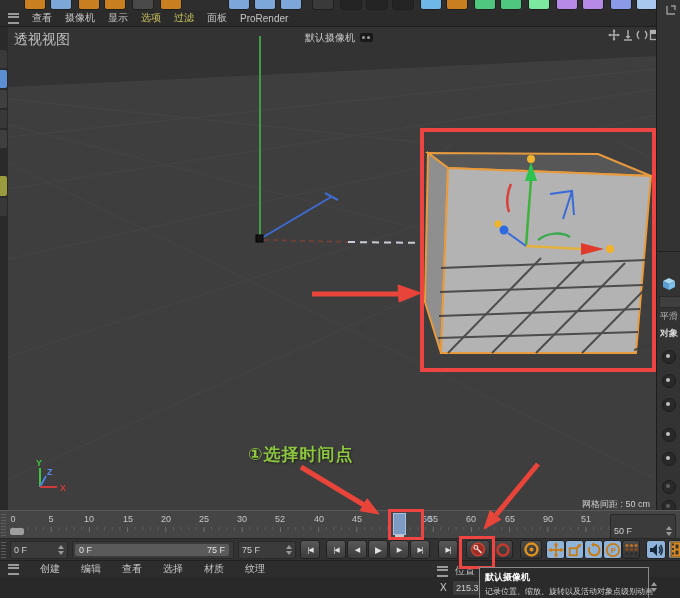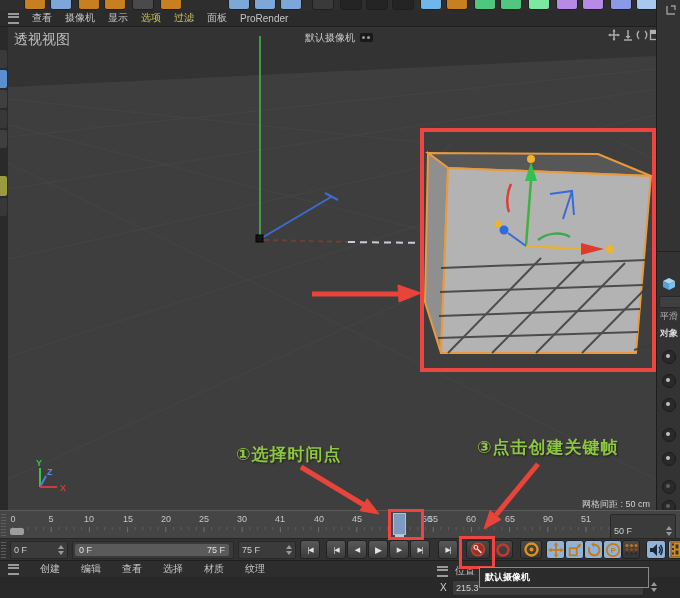--- a/index.html
+++ b/index.html
@@ -244,21 +244,21 @@
 
   <div class="ruler">
     <div class="grip" style="top:3px;height:22px"></div>
     <span class="tick" style="left:5px">0</span>
     <span class="tick" style="left:43px">5</span>
     <span class="tick" style="left:81px">10</span>
     <span class="tick" style="left:120px">15</span>
     <span class="tick" style="left:158px">20</span>
     <span class="tick" style="left:196px">25</span>
     <span class="tick" style="left:234px">30</span>
-    <span class="tick" style="left:272px">41</span>
+    <span class="tick" style="left:272px">52</span>
     <span class="tick" style="left:311px">40</span>
     <span class="tick" style="left:349px">45</span>
     <span class="tick cur" style="left:407px">50</span>
     <span class="tick" style="left:425px">55</span>
     <span class="tick" style="left:463px">60</span>
     <span class="tick" style="left:502px">65</span>
     <span class="tick" style="left:540px">90</span>
     <span class="tick" style="left:578px">51</span>
     <svg id="ruler-ticks" width="648" height="8" viewBox="0 0 648 8" style="position:absolute;left:8px;top:16px">
         <line x1="5" x2="5" y1="0" y2="5" stroke="#707070"></line>
@@ -518,20 +518,21 @@
       <span>215.3</span>
     </div>
     <span class="spin abs" style="left:648px;top:5px">
         <i class="u"></i>
         <i class="d"></i>
       </span>
   </div>
 
   <div class="tooltip">
     <div class="tt1">默认摄像机</div>
+    <div class="tt2">记录位置、缩放、旋转以及活动对象点级别动画</div>
 
   </div>
 
   <div class="rpanel">
     <svg style="position:absolute;left:8px;top:4px" width="12" height="12" viewBox="0 0 12 12">
       <path d="M2,2 V10 H10 M6,2 H10 V6" stroke="#9a9a9a" stroke-width="1.4" fill="none"></path>
     </svg>
     <div class="abs" style="left:0;top:251px;width:24px;border-top:1px solid #222"></div>
     <span class="hamb abs" style="left:5px;top:258px"></span>
     <svg style="position:absolute;left:4px;top:276px" width="16" height="16" viewBox="0 0 16 16">
@@ -544,22 +545,21 @@
     <span class="rp-text" style="top:327px;color:#ddd;font-weight:bold">对象</span>
     <div class="radio" style="top:350px"></div>
     <div class="radio" style="top:374px"></div>
     <div class="radio" style="top:398px"></div>
     <div class="radio" style="top:428px"></div>
     <div class="radio" style="top:452px"></div>
     <div class="radio dim" style="top:480px"></div>
     <div class="radio dim" style="top:500px"></div>
   </div>
 
-  <span class="gtext" style="left:236px;top:443px">①选择时间点</span>
-  <span class="gtext" style="left:477px;top:436px">③点击创建关键帧</span>
+  <span class="gtext" style="left:248px;top:443px">①选择时间点</span>
 
   <svg class="overlay" width="680" height="598" viewBox="0 0 680 598">
     <g stroke="#e8443a" fill="#e8443a">
       <line x1="312" y1="294" x2="404" y2="294" stroke-width="5"></line>
       <polygon points="421,293 398,285 399,302"></polygon>
       <line x1="301" y1="467" x2="364" y2="505" stroke-width="5"></line>
       <polygon points="379,514 360,510.7 367.2,498.7"></polygon>
       <line x1="538" y1="464" x2="496" y2="515" stroke-width="5"></line>
       <polygon points="484,529 500.9,519.6 490.1,510.6"></polygon>
     </g>

